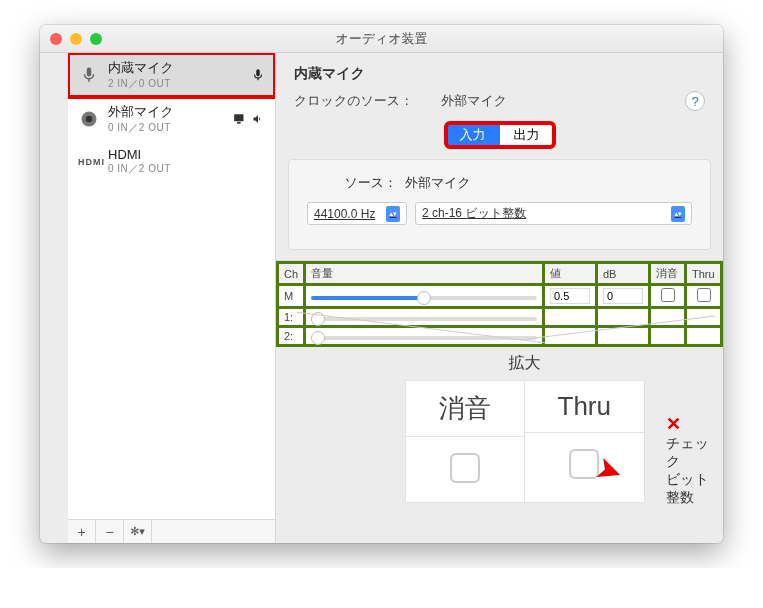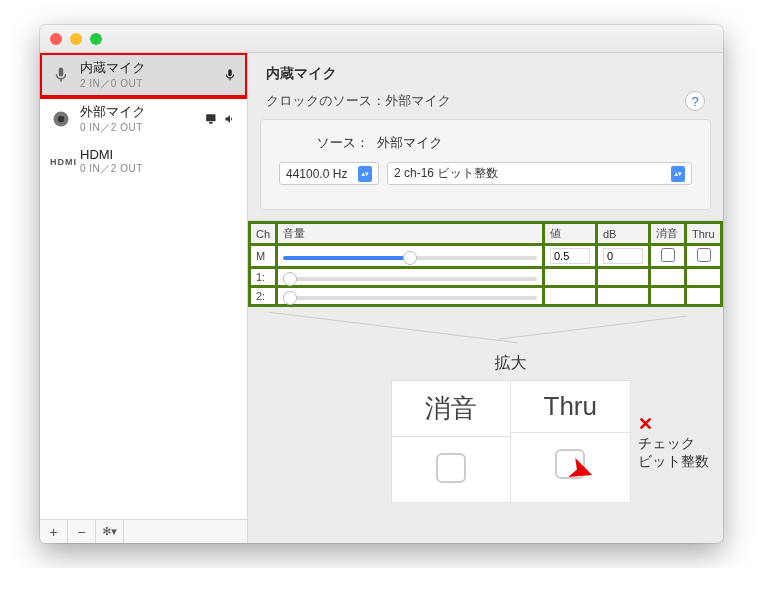--- a/index.html
+++ b/index.html
@@ -5,46 +5,46 @@
 * { box-sizing: border-box; margin: 0; padding: 0; }
 body { font-family: -apple-system, "Hiragino Kaku Gothic ProN", sans-serif; font-size: 13px; background: #fff; padding: 25px 40px; }
 .window { width: 683px; background: #ececec; border-radius: 6px; box-shadow: 0 10px 30px rgba(0,0,0,0.35), 0 0 0 1px rgba(0,0,0,0.1); overflow: hidden; }
 .titlebar { height: 28px; background: linear-gradient(#f5f5f5,#e8e8e8); border-bottom: 1px solid #d0d0d0; display: flex; align-items: center; padding: 0 10px; position: relative; }
 .traffic { display: flex; gap: 8px; }
 .traffic span { width: 12px; height: 12px; border-radius: 50%; }
 .tl-red { background: #ff5f57; }
 .tl-yellow { background: #ffbd2e; }
 .tl-green { background: #28c940; }
 .title { position: absolute; left: 0; right: 0; text-align: center; font-size: 13px; color: #4a4a4a; }
-.body { display: flex; height: 490px; }
+.body { display: flex; height: 490px; margin-left: 28px; }
 .sidebar { width: 208px; background: #fff; border-right: 1px solid #d8d8d8; display: flex; flex-direction: column; }
 .devices { flex: 1; overflow: auto; }
 .device { display: flex; align-items: center; padding: 6px 10px; gap: 8px; position: relative; }
 .device.selected { background: #dcdcdc; }
 .device-icon { width: 22px; height: 22px; display: flex; align-items: center; justify-content: center; }
 .device-info { flex: 1; }
 .device-name { font-size: 13px; color: #222; }
 .device-io { font-size: 10px; color: #888; letter-spacing: 0.5px; }
 .device-right { display: flex; gap: 4px; font-size: 12px; color: #333; }
 .hdmi-label { font-weight: bold; font-size: 9px; color: #555; letter-spacing: 1px; width: 22px; text-align: center; }
 .sidebar-footer { border-top: 1px solid #d8d8d8; height: 24px; display: flex; align-items: center; background: #f7f7f7; }
 .fbtn { width: 28px; height: 100%; display: flex; align-items: center; justify-content: center; border-right: 1px solid #d8d8d8; color: #555; font-size: 14px; cursor: pointer; }
 .content { flex: 1; background: #ececec; display: flex; flex-direction: column; position: relative; }
 .header { padding: 12px 18px 8px; }
 .device-title { font-size: 14px; font-weight: 600; color: #333; margin-bottom: 8px; }
-.clock-row { display: flex; align-items: center; gap: 0; font-size: 13px; color: #444; }
+.clock-row { display: flex; align-items: center; gap: 28px; font-size: 13px; color: #444; }
 .help { width: 20px; height: 20px; border-radius: 50%; border: 1px solid #bfbfbf; display: flex; align-items: center; justify-content: center; color: #2a7ad6; font-size: 13px; margin-left: auto; background: #fff; cursor: pointer; }
 .tabs { display: flex; justify-content: center; margin: 4px 0 12px; }
 .segmented { display: flex; border-radius: 4px; overflow: hidden; box-shadow: inset 0 0 0 1px #bfbfbf; }
 .seg-btn { padding: 3px 14px; font-size: 13px; background: #fff; cursor: pointer; }
 .seg-btn.active { background: #2a7cff; color: #fff; }
 .panel { margin: 0 12px; background: #f5f5f5; border: 1px solid #dcdcdc; border-radius: 4px; padding: 14px 18px; }
 .panel-row { display: flex; align-items: center; margin-bottom: 10px; font-size: 13px; color: #333; }
 .panel-row .lbl { width: 90px; text-align: right; margin-right: 8px; }
-.select { flex: 1; background: #fff; border: 1px solid #ccc; border-radius: 3px; padding: 2px 6px; font-size: 12px; display: flex; justify-content: space-between; align-items: center; cursor: pointer; }
+.select { flex: 1; background: #fff; border: 1px solid #ccc; border-radius: 3px; padding: 2px 6px; font-size: 12px; display: flex; justify-content: space-between; align-items: center; cursor: pointer; text-decoration: underline; }
 .select .arrows { background: #4a90ff; color: #fff; width: 14px; height: 16px; border-radius: 2px; display: flex; flex-direction: column; align-items: center; justify-content: center; font-size: 7px; line-height: 1; }
 .fmt-selects { display: flex; gap: 8px; flex: 1; }
 .table-wrap { margin: 10px 0 0; background: #fff; border-top: 1px solid #dcdcdc; }
 .ch-table { width: 100%; border-collapse: collapse; font-size: 11px; }
 .ch-table th, .ch-table td { border: 3px solid #4d7c0f; padding: 2px 5px; text-align: left; color: #444; }
 .ch-table th { background: #f3f3f3; font-weight: 400; }
 .slider { width: 100%; }
 .chk { width: 14px; height: 14px; }
 .redbox { outline: 4px solid #e80000; outline-offset: -2px; }
 .zoom-area { position: absolute; top: 300px; left: 60px; right: 10px; }
@@ -69,20 +69,21 @@
 </head>
 <body>
 
 <div class="window">
   <div class="titlebar">
     <div class="traffic">
       <span class="tl-red"></span>
       <span class="tl-yellow"></span>
       <span class="tl-green"></span>
     </div>
+    <div class="title">オーディオ装置</div>
   </div>
   <div class="body">
     <div class="sidebar">
       <div class="devices">
 
         <div class="device selected redbox">
           <div class="device-icon">
             <svg width="18" height="18" viewBox="0 0 24 24" fill="#666">
                 <path d="M12 14a3 3 0 003-3V5a3 3 0 10-6 0v6a3 3 0 003 3zm5-3a5 5 0 01-10 0H5a7 7 0 006 6.92V21h2v-3.08A7 7 0 0019 11h-2z"></path>
               </svg>
@@ -139,20 +140,26 @@
     <div class="content">
       <div class="header">
         <div class="device-title">内蔵マイク</div>
         <div class="clock-row">
           <span>クロックのソース：</span>
           <span>外部マイク</span>
           <div class="help">?</div>
         </div>
       </div>
 
+      <div class="tabs">
+        <div class="segmented redbox">
+          <div class="seg-btn active">入力</div>
+          <div class="seg-btn">出力</div>
+        </div>
+      </div>
 
       <div class="panel">
         <div class="panel-row">
           <span class="lbl">ソース：</span>
           <span>外部マイク</span>
         </div>
         <div class="panel-row">
           <div class="fmt-selects">
             <div class="select" style="flex:0 0 100px">
               <span>44100.0 Hz</span>

